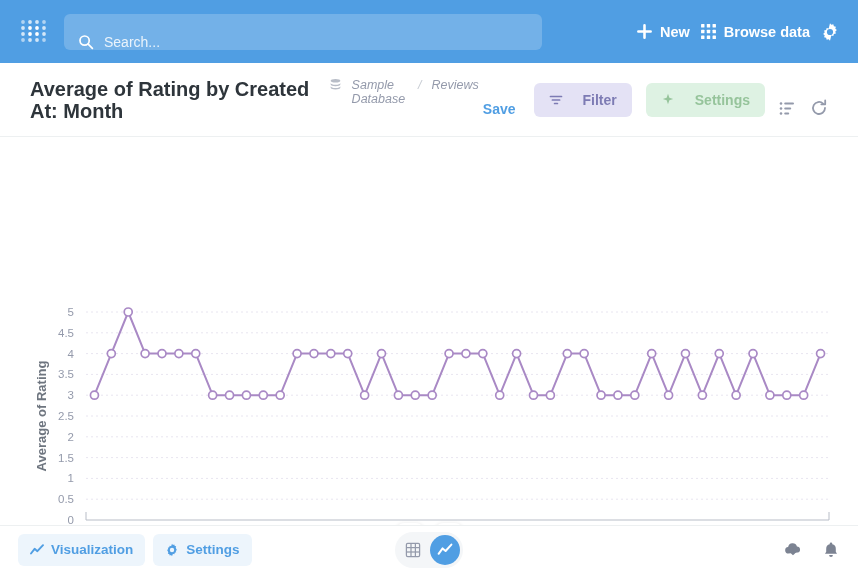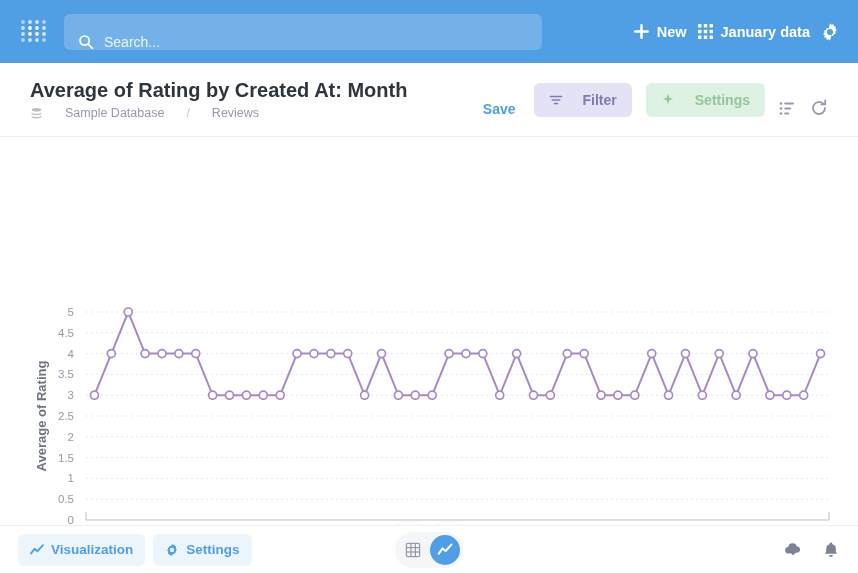--- a/index.html
+++ b/index.html
@@ -35,23 +35,23 @@
     font-size:14.5px; font-weight:700; cursor:pointer; white-space:nowrap;
   }
   .nav-ico { width:17px; height:17px; display:block; flex:none; }
   .gear-wrap { display:flex; align-items:center; cursor:pointer; }
 
   
   .qheader {
     height:74px; background:#fff; border-bottom:1px solid #EDF0F1;
     display:flex; align-items:center; padding:0 30px; box-sizing:border-box; flex:none;
   }
-  .qtitle-wrap { display:flex; flex-direction:column; justify-content:center; gap:5px; }
+  .qtitle-wrap { display:flex; flex-direction:row; justify-content:center; gap:5px; }
   .qtitle { font-size:20px; font-weight:700; color:#2E353B; line-height:1.1; }
-  .qcrumb { display:flex; align-items:flex-end; gap:22px; font-size:12.5px; color:#949AAB; }
+  .qcrumb { display:flex; align-items:flex-start; gap:10px; font-size:12.5px; color:#949AAB;font-style:italic; }
   .db-icon { width:13px; height:13px; display:block; flex:none; }
   .crumb-sep { color:#C7CCD3; }
   .crumb-link { cursor:pointer; }
   .qactions { margin-left:auto; display:flex; align-items:flex-end; gap:14px; }
   .save-btn {
     color:#509EE3; font-size:14px; font-weight:700; cursor:pointer; padding:0 4px;
   }
   .pill {
     display:flex; align-items:center; gap:20px; height:34px; padding:0 15px;
     border-radius:6px; font-size:14px; font-weight:700; cursor:pointer; box-sizing:border-box;
@@ -152,21 +152,21 @@
               <rect x="6.4" y="1" width="3.2" height="3.2" rx="0.5"></rect>
               <rect x="11.8" y="1" width="3.2" height="3.2" rx="0.5"></rect>
             <rect x="1" y="6.4" width="3.2" height="3.2" rx="0.5"></rect>
               <rect x="6.4" y="6.4" width="3.2" height="3.2" rx="0.5"></rect>
               <rect x="11.8" y="6.4" width="3.2" height="3.2" rx="0.5"></rect>
             <rect x="1" y="11.8" width="3.2" height="3.2" rx="0.5"></rect>
               <rect x="6.4" y="11.8" width="3.2" height="3.2" rx="0.5"></rect>
               <rect x="11.8" y="11.8" width="3.2" height="3.2" rx="0.5"></rect>
           </g>
         </svg>
-        <span>January data</span>
+        <span>Browse data</span>
       </div>
 
       <div class="gear-wrap">
         <svg style="width:20px;height:20px;display:block;" viewBox="0 0 20 20">
           <path fill="#ffffff" d="M10 1.2l1.3 1.6 2-.6.6 2 2 .6-.6 2 1.6 1.3-1.6 1.3.6 2-2 .6-.6 2-2-.6L10 18.8l-1.3-1.6-2 .6-.6-2-2-.6.6-2L3.1 11.9 4.7 10.6 4.1 8.6l2-.6.6-2 2 .6z"></path>
           <circle cx="10" cy="10" r="3.1" fill="#509EE3"></circle>
         </svg>
       </div>
     </div>
   </div>

